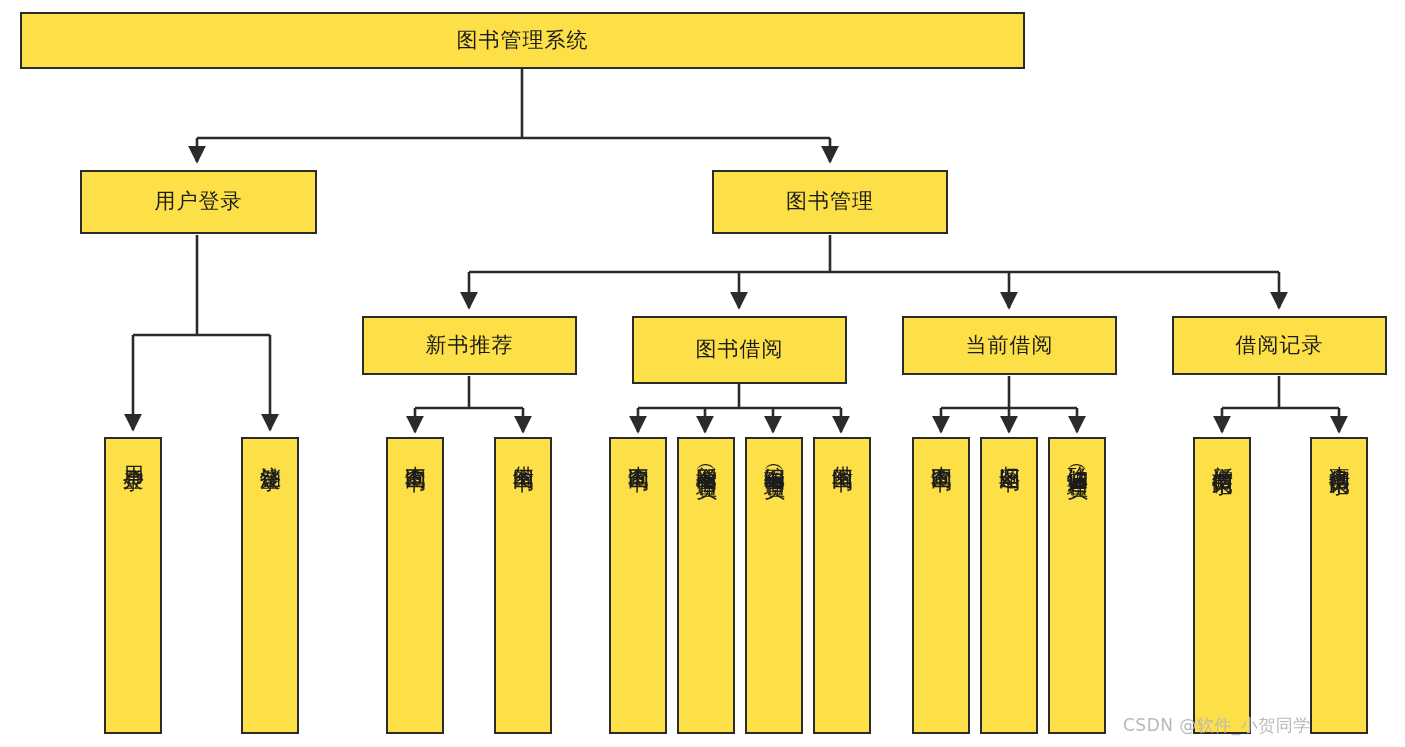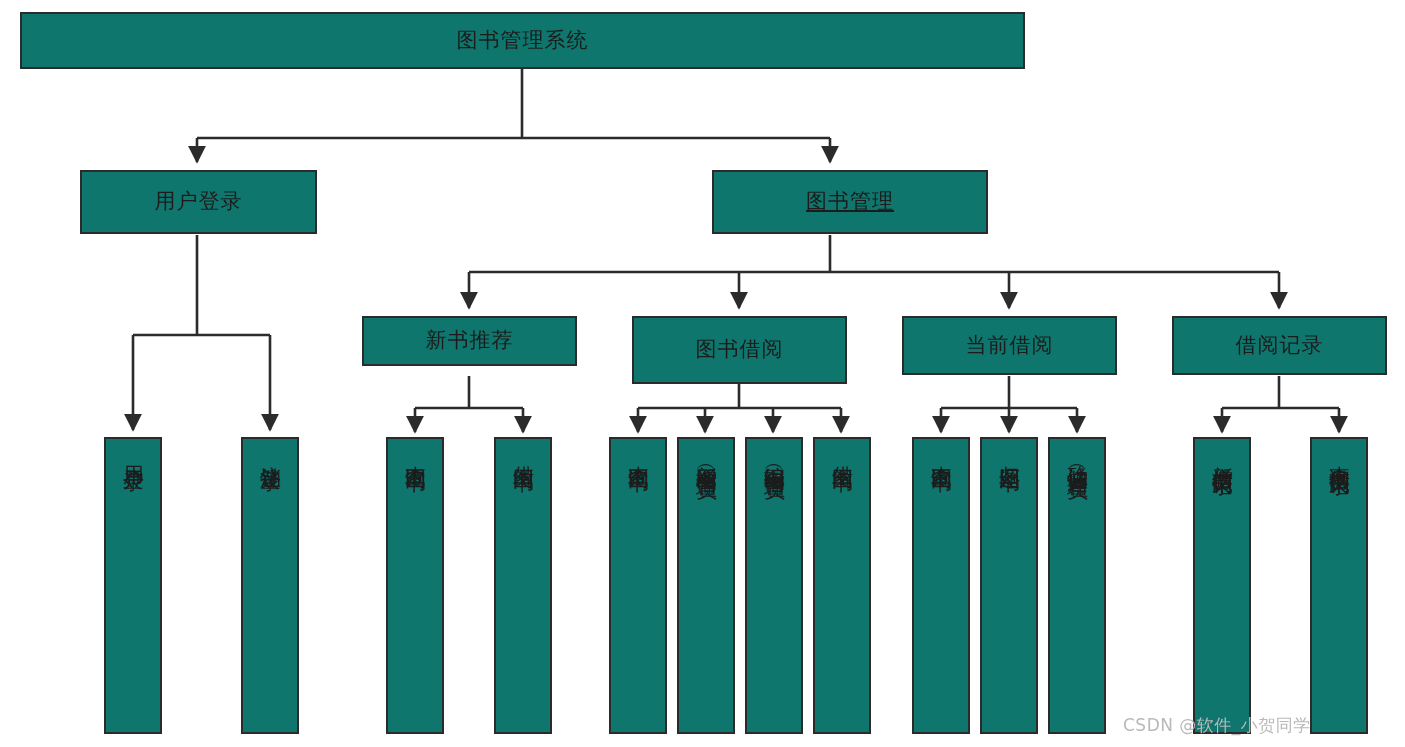--- a/index.html
+++ b/index.html
@@ -22,21 +22,21 @@
     position: absolute;
     left: 0;
     top: 0;
     width: 1405px;
     height: 747px;
     pointer-events: none;
   }
   .node {
     position: absolute;
     box-sizing: border-box;
-    background: #0f766e;
+    background: #fde047;
     border: 2px solid #2b2b2b;
     display: flex;
     align-items: center;
     justify-content: center;
     color: #1c1c1c;
   }
   .node.horizontal .node-label {
     writing-mode: horizontal-tb;
     font-size: 21px;
     line-height: 1.2;
@@ -121,25 +121,25 @@
     </g>
   </svg>
 
   <div class="node horizontal" style="left:20px; top:12px; width:1005px; height:57px;">
     <span class="node-label">图书管理系统</span>
   </div>
 
   <div class="node horizontal" style="left:80px; top:170px; width:237px; height:64px;">
     <span class="node-label">用户登录</span>
   </div>
-  <div class="node horizontal" style="left:712px; top:170px; width:276px; height:64px;text-decoration:underline;">
+  <div class="node horizontal" style="left:712px; top:170px; width:236px; height:64px;">
     <span class="node-label">图书管理</span>
   </div>
 
-  <div class="node horizontal" style="left:362px; top:316px; width:215px; height:50px;justify-content:center;">
+  <div class="node horizontal" style="left:362px; top:316px; width:215px; height:59px;justify-content:center;">
     <span class="node-label">新书推荐</span>
   </div>
   <div class="node horizontal" style="left:632px; top:316px; width:215px; height:68px;">
     <span class="node-label">图书借阅</span>
   </div>
   <div class="node horizontal" style="left:1172px; top:316px; width:215px; height:59px;">
     <span class="node-label">借阅记录</span>
   </div>
   <div class="node horizontal" style="left:902px; top:316px; width:215px; height:59px;">
     <span class="node-label">当前借阅</span>

